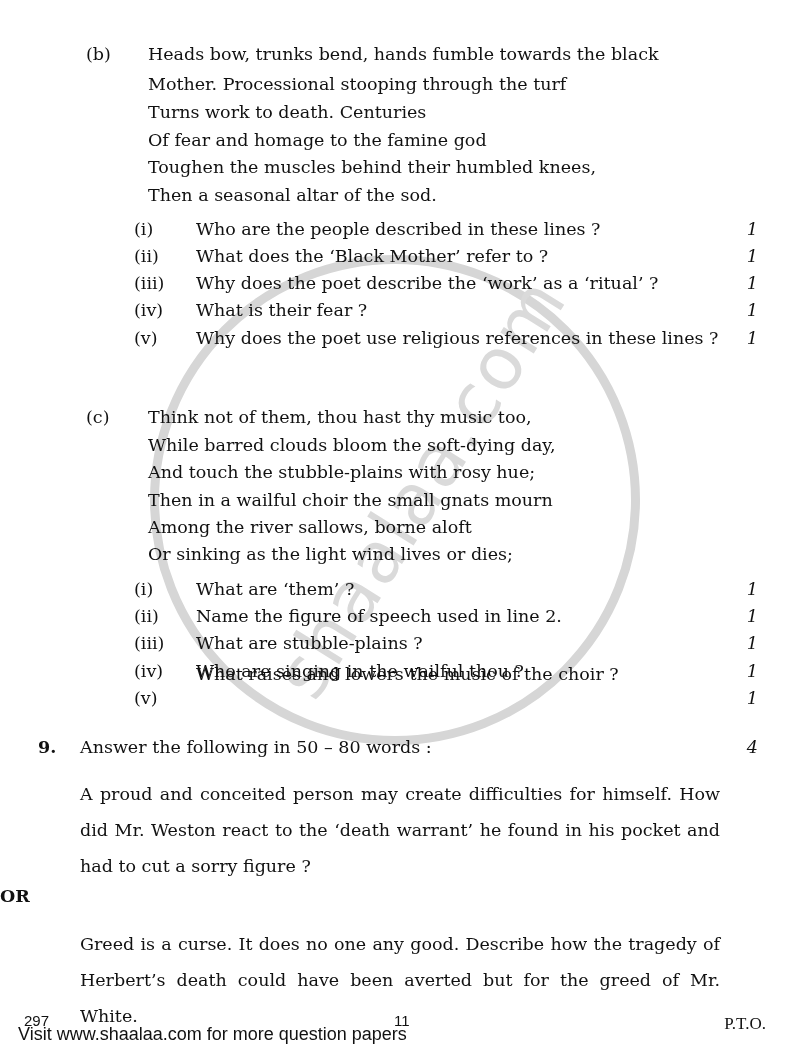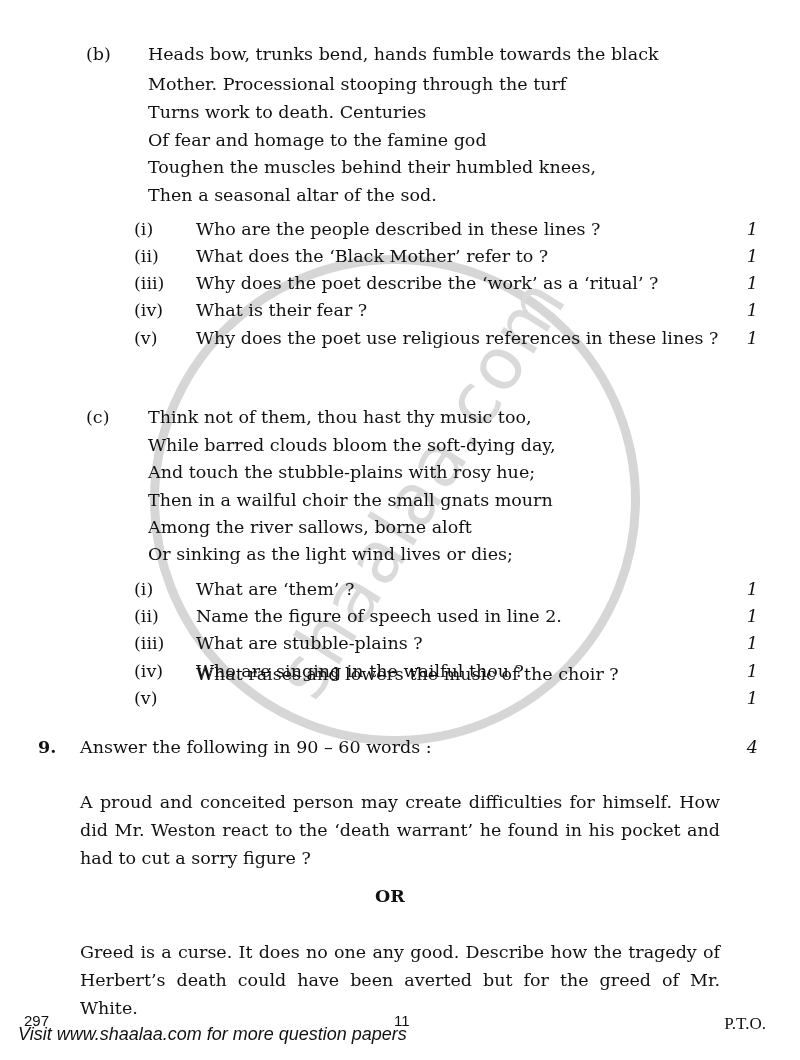--- a/index.html
+++ b/index.html
@@ -12,22 +12,22 @@
          font-family: "DejaVu Sans", sans-serif; font-size: 72px; color: #dadada;
          transform: rotate(-58deg); transform-origin: center; letter-spacing: 2px; }
   .content { position: absolute; left: 0; top: 0; width: 800px; font-size: 17.5px; }
   .section-label { position: absolute; left: 86px; }
   .poem-line { position: absolute; left: 148px; }
   .q-num { position: absolute; left: 134px; }
   .q-text { position: absolute; left: 196px; }
   .q-marks { position: absolute; right: 42px; font-style: italic; }
   .q9-num { position: absolute; left: 38px; font-weight: bold; }
   .q9-head { position: absolute; left: 80px; }
-  .para { position: absolute; left: 80px; width: 640px; text-align: justify; line-height: 28px; margin-top: 12px; }
-  .or { position: absolute; left: 0; width: 780px; text-align: center; font-weight: bold; }
+  .para { position: absolute; left: 80px; width: 640px; text-align: justify; line-height: 36px; }
+  .or { position: absolute; left: 0; width: 780px; font-weight: bold; }
   .footer { position: absolute; font-family: "Liberation Sans", sans-serif; font-size: 17px; color: #111; }
 </style>
 </head>
 <body>
 
 <div class="page">
 
   <div class="watermark-circle"></div>
   <div class="watermark-text">shaalaa.com</div>
 
@@ -100,28 +100,28 @@
       </div>
       <div>
         <span class="q-num" style="top:688px">(v)</span>
         <span class="q-text" style="top:664px">What raises and lowers the music of the choir ?</span>
         <span class="q-marks" style="top:688px">1</span>
       </div>
     </div>
 
     <div>
       <span class="q9-num" style="top:737px">9.</span>
-      <span class="q9-head" style="top:737px">Answer the following in 90 – 60 words :</span>
+      <span class="q9-head" style="top:737px">Answer the following in 50 – 80 words :</span>
       <span class="q-marks" style="top:737px">4</span>
       <div class="para" style="top:776px">A proud and conceited person may create difficulties for himself. How did Mr. Weston react to the ‘death warrant’ he found in his pocket and had to cut a sorry figure ?</div>
       <div class="or" style="top:886px">OR</div>
       <div class="para" style="top:926px">Greed is a curse. It does no one any good. Describe how the tragedy of Herbert’s death could have been averted but for the greed of Mr. White.</div>
     </div>
 
     <div>
       <span class="footer" style="left:24px; top:1012px; font-size:15px;">297</span>
       <span class="footer" style="left:394px; top:1012px; font-size:15px;">11</span>
       <span class="footer" style="right:34px; top:1014px;font-family:Liberation Serif, serif;">P.T.O.</span>
-      <span class="footer" style="left:18px; top:1024px; font-size:18px;font-style:italic;">Visit www.shaalaa.com for more question papers</span>
+      <span class="footer" style="left:18px; top:1024px; font-size:18px;">Visit www.shaalaa.com for more question papers</span>
     </div>
 
   </div>
 </div>
 
 </body></html>

